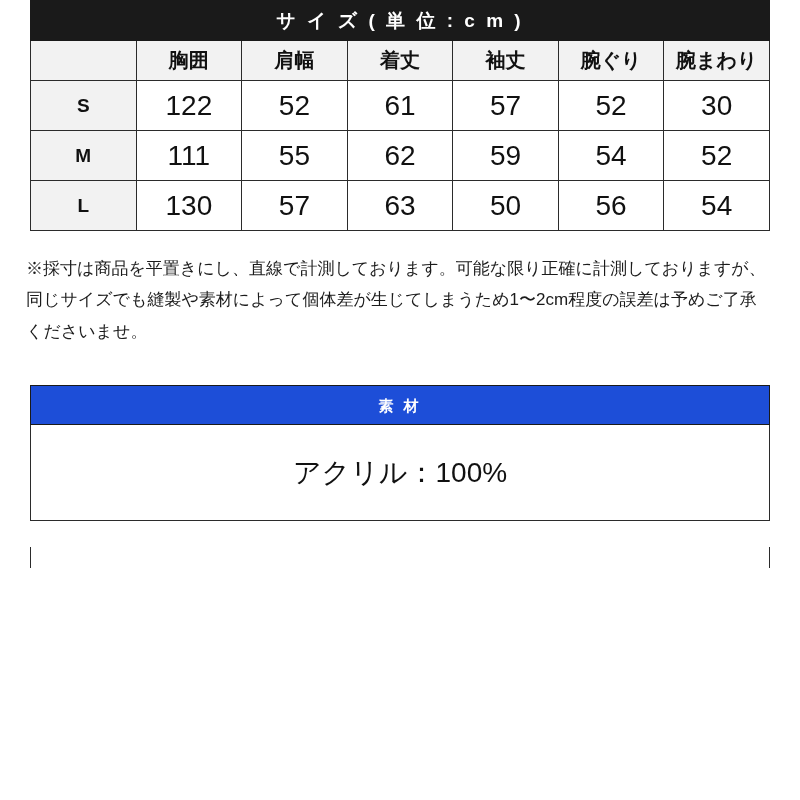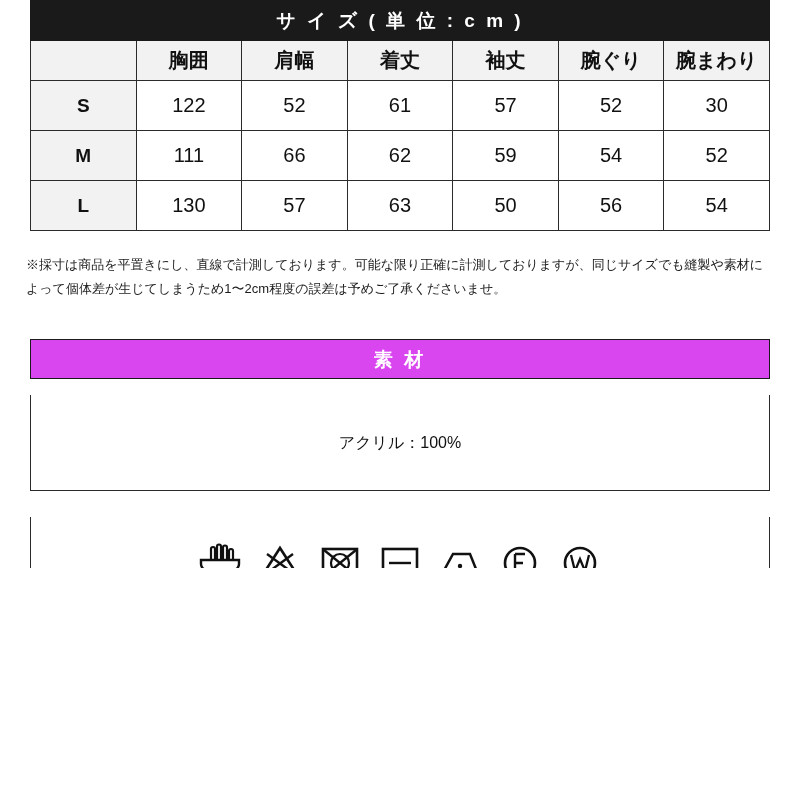--- a/index.html
+++ b/index.html
@@ -14,44 +14,44 @@
   }
   .page {
     width: 800px;
     height: 568px;
     position: relative;
     overflow: hidden;
   }
 
   
   .bar {
-    background: #d946ef;
+    background: #1d4ed8;
     color: #ffffff;
     text-align: center;
-    font-size: 19px;
+    font-size: 15px;
     font-weight: bold;
     letter-spacing: 3px;
     height: 40px;
     line-height: 40px;
   }
 
   
   .size-wrap {
     margin: 0 30px;
     padding-top: 0;
   }
   table.size {
     border-collapse: collapse;
     width: 740px;
     table-layout: fixed;
   }
   table.size th, table.size td {
     border: 1px solid #2b2b2b;
     text-align: center;
-    font-size: 20px;
+    font-size: 28px;
     height: 50px;
     padding: 0;
   }
   table.size thead th.title {
     background: #1a1a1a;
     color: #ffffff;
     font-size: 19px;
     font-weight: bold;
     letter-spacing: 3px;
     height: 40px;
@@ -73,43 +73,42 @@
     width: 70px;
   }
   table.size tbody td {
     background: #ffffff;
     font-weight: normal;
   }
 
   
   .notes {
     margin: 22px 26px 10px 26px;
-    font-size: 13px;
+    font-size: 17px;
     line-height: 1.85;
     color: #1b1b1b;
   }
   .notes p { margin: 0 0 18px 0; }
 
   
   .block {
     margin: 0 30px;
     width: 740px;
   }
   .block .bar { border: 1px solid #1a1a1a; }
   .block .body {
     border: 1px solid #2b2b2b;
     border-top: none;
     background: #ffffff;
     text-align: center;
   }
   .material-body {
     height: 96px;
     line-height: 96px;
-    font-size: 16px;
-    margin-top: 16px;
+    font-size: 28px;
   }
   .wash-body {
     height: 92px;
     display: flex;
     align-items: center;
     justify-content: center;
     gap: 14px;
   }
   .gap-20 { height: 20px; }
   .gap-26 { height: 26px; }
@@ -148,21 +147,21 @@
           <td>122</td>
           <td>52</td>
           <td>61</td>
           <td>57</td>
           <td>52</td>
           <td>30</td>
         </tr>
         <tr>
           <th>M</th>
           <td>111</td>
-          <td>66</td>
+          <td>55</td>
           <td>62</td>
           <td>59</td>
           <td>54</td>
           <td>52</td>
         </tr>
         <tr>
           <th>L</th>
           <td>130</td>
           <td>57</td>
           <td>63</td>

